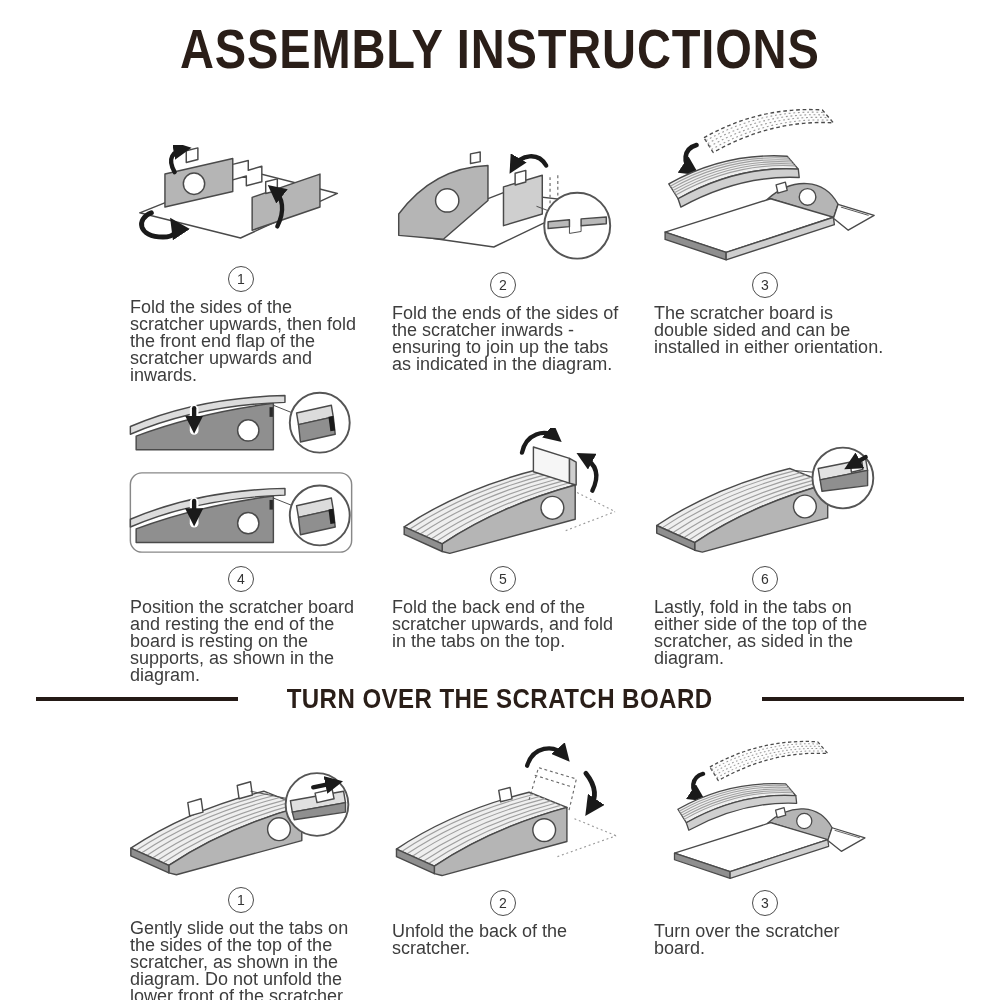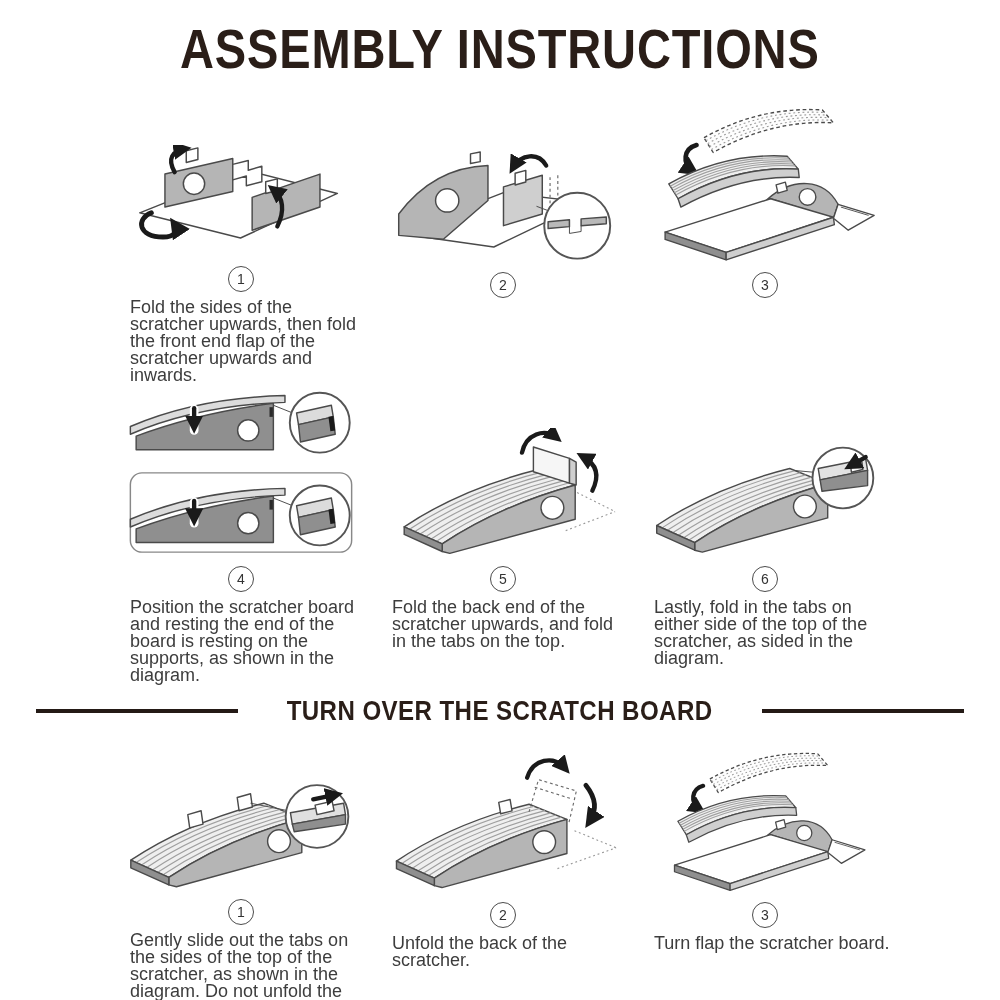--- a/index.html
+++ b/index.html
@@ -13,21 +13,21 @@
   .cell{display:flex;flex-direction:column;align-items:center;}
   .cell-r1{height:288px}.cell-r2{height:290px}.cell-r3{height:285px}
   .fig{display:flex;align-items:flex-end;justify-content:center;width:100%;}
   .fig-r1{height:166px}.fig-r2{height:172px}.fig-r3{height:150px;margin-top:10px}
   .fig svg{max-height:100%;}
   .badge{width:24px;height:24px;border:1.6px solid #4c4c4c;border-radius:50%;
     display:flex;align-items:center;justify-content:center;font-size:14px;color:#333;
     margin:10px auto 7px;flex:0 0 auto;}
   .caption{font-size:18px;line-height:17px;color:#3d3d3d;width:236px;
     align-self:center;padding-left:14px;}
-  .divider{display:flex;align-items:center;height:42px;padding:0 36px;margin-top:16px;}
+  .divider{display:flex;align-items:center;height:42px;padding:0 36px;margin-top:4px;}
   .divider .line{flex:1;height:4px;background:#241a16;}
   .divider .txt{font-size:28px;font-weight:800;color:#2a1e18;margin:0 14px;
     transform:scaleX(.86);white-space:nowrap;letter-spacing:.5px;}
   
   .o{stroke:#4a4a4a;stroke-width:1.5;stroke-linejoin:round;}
   .w{fill:#ffffff;} .lg{fill:#b5b5b5;} .dg{fill:#8f8f8f;} .mg{fill:#cfcfcf;} .tg{fill:#efefef;}
   .st{fill:none;stroke:#9f9f9f;stroke-width:1.2;}
   .thin{fill:none;stroke:#4a4a4a;stroke-width:1;}
   .dash{fill:none;stroke:#6a6a6a;stroke-width:1.2;stroke-dasharray:3 3;}
   .dot{fill:none;stroke:#9a9a9a;stroke-width:1.2;stroke-dasharray:2 3;}
@@ -148,29 +148,31 @@
           <g>
             <path class="thin" d="M152,58 L168,64"></path>
             <circle class="magc" cx="194" cy="78" r="34"></circle>
             <path class="o" d="M164,74 L186,72 L186,79 L164,81 Z" fill="#b9b9b9" stroke-width="1.2"></path>
             <path class="o" d="M198,71 L224,69 L224,76 L198,78 Z" fill="#b9b9b9" stroke-width="1.2"></path>
             <path class="thin" d="M186,72 L186,86 L198,84 L198,78"></path>
           </g>
         </svg>
       </div>
       <div class="badge">2</div>
+      <div class="caption">Fold the ends of the sides of the scratcher inwards - ensuring to join up the tabs as indicated in the diagram.</div>
     </div>
 
     <div class="cell cell-r1">
       <div class="fig fig-r1">
         <svg viewBox="0 0 240 178" width="222">
           <use href="#illus-flip"></use>
         </svg>
       </div>
       <div class="badge">3</div>
+      <div class="caption">The scratcher board is double sided and can be installed in either orientation.</div>
     </div>
 
     <div class="cell cell-r2">
       <div class="fig fig-r2">
         <svg viewBox="0 0 235 178" width="230">
           <use href="#sideview" transform="translate(3,4)"></use>
           <rect x="3" y="92" width="229" height="82" rx="12" fill="none" stroke="#888" stroke-width="1.5"></rect>
           <use href="#sideview" transform="translate(3,100)"></use>
         </svg>
       </div>
@@ -259,17 +261,17 @@
       <div class="caption">Unfold the back of the scratcher.</div>
     </div>
 
     <div class="cell cell-r3">
       <div class="fig fig-r3">
         <svg viewBox="0 0 240 178" width="215">
           <use href="#illus-flip"></use>
         </svg>
       </div>
       <div class="badge">3</div>
-      <div class="caption">Turn flap the scratcher board.</div>
+      <div class="caption">Turn over the scratcher board.</div>
     </div>
   </div>
 
 </div>
 
 </body></html>

